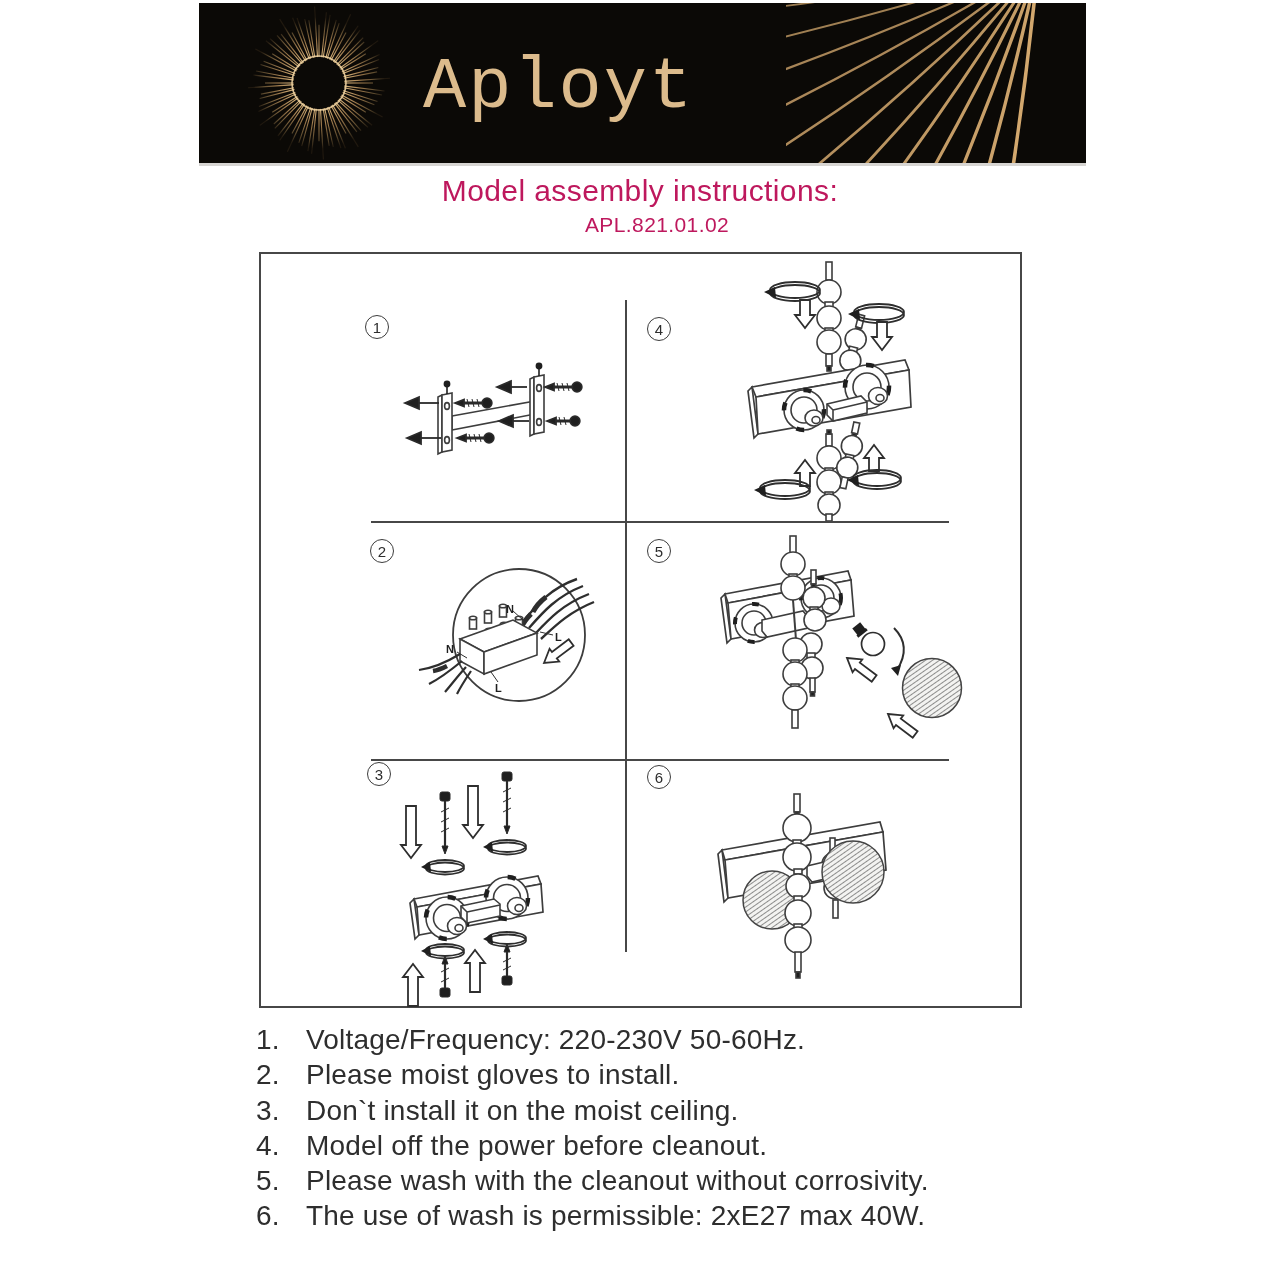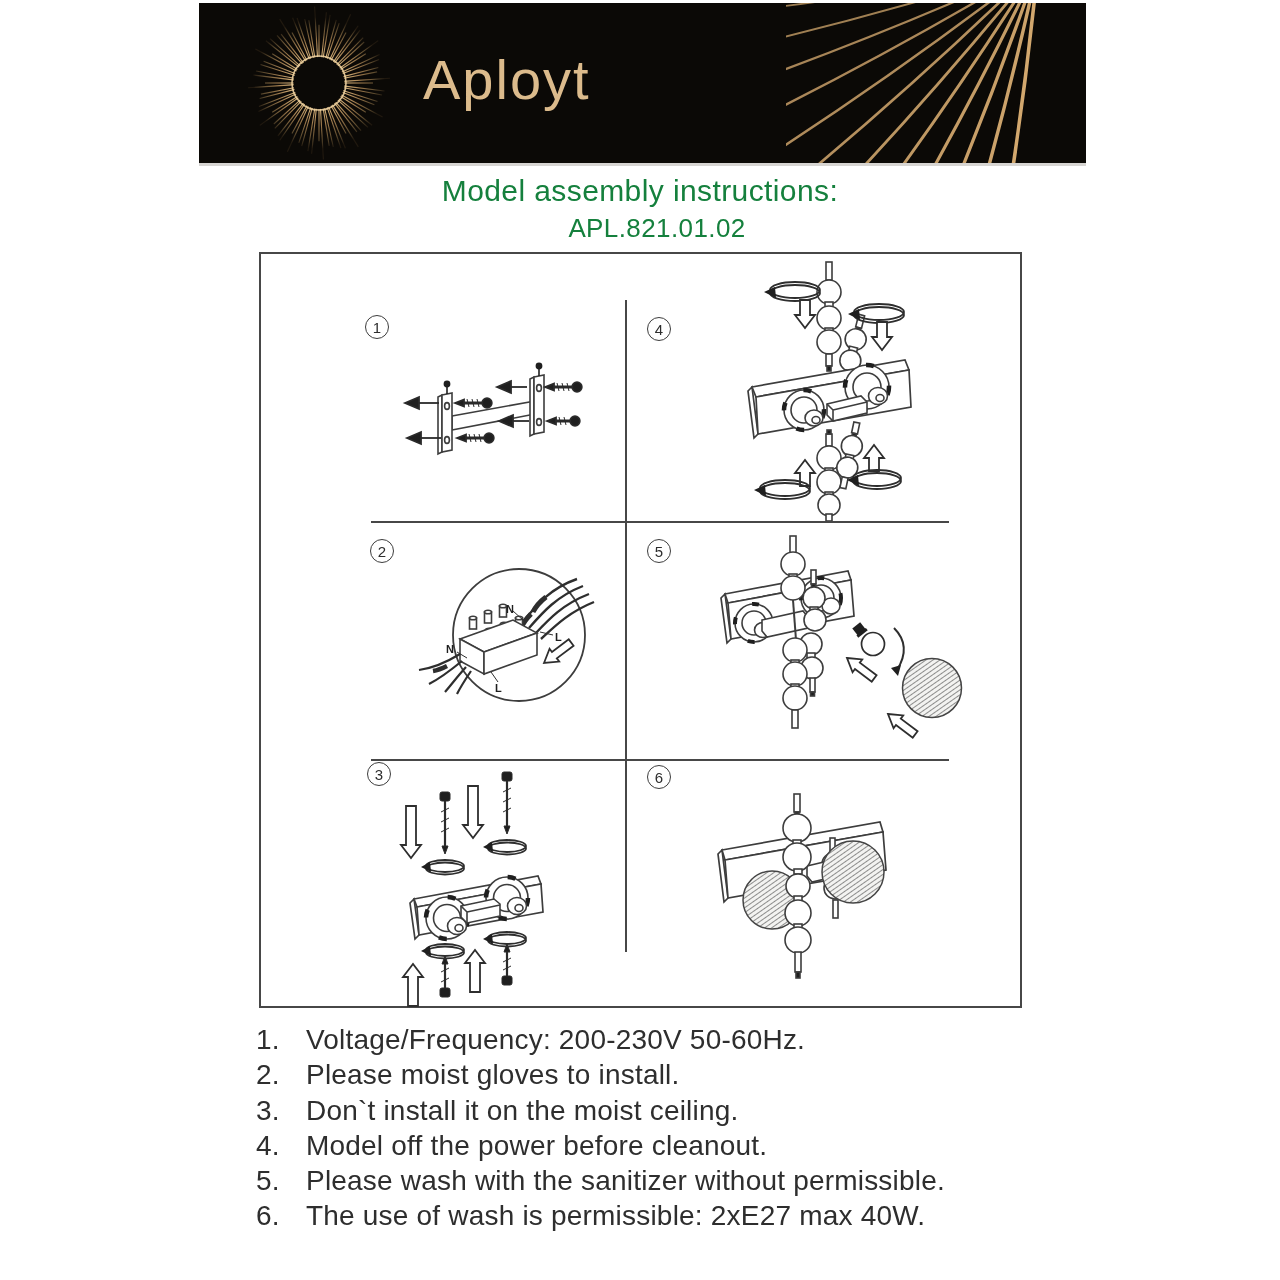--- a/index.html
+++ b/index.html
@@ -3,28 +3,28 @@
 <meta charset="utf-8">
 <style>
   html,body{margin:0;padding:0;background:#ffffff;}
   .page{position:relative;width:1280px;height:1280px;background:#ffffff;
         font-family:"Liberation Sans", sans-serif;overflow:hidden;}
 
   
   .banner{position:absolute;left:199px;top:3px;width:887px;height:160px;
           background:#0b0906;overflow:hidden;border-bottom:3px solid #d7d5d2;}
   .banner .logo{position:absolute;left:38px;top:0px;}
-  .brand{position:absolute;left:224px;top:44px;font-size:56px;color:#dcbb8c;
-         letter-spacing:2px;font-weight:normal;}
+  .brand{position:absolute;left:224px;top:44px;font-size:72px;color:#dcbb8c;
+         letter-spacing:2px;font-weight:normal;font-family:Liberation Mono, monospace;}
   .banner .rays{position:absolute;right:0;top:0;}
 
   
-  .title-wrap{position:absolute;left:0;top:174px;width:100%;text-align:center;color:#15803d;}
+  .title-wrap{position:absolute;left:0;top:174px;width:100%;text-align:center;color:#be185d;}
   .title-line1{font-size:30px;letter-spacing:0.4px;}
-  .title-line2{font-size:26px;letter-spacing:0.4px;margin-top:5px;margin-left:34px;}
+  .title-line2{font-size:21px;letter-spacing:0.4px;margin-top:5px;margin-left:34px;}
 
   
   .grid{position:absolute;left:259px;top:252px;width:763px;height:756px;
         border:2px solid #474747;box-sizing:border-box;}
   .vdiv{position:absolute;left:364px;top:46px;width:2px;height:652px;background:#474747;}
   .hdiv{position:absolute;left:110px;width:578px;height:2px;background:#474747;}
   .hdiv.h1{top:267px;} .hdiv.h2{top:505px;}
   .marker{position:absolute;width:24px;height:24px;border:1.5px solid #3d3d3d;border-radius:50%;
           display:flex;align-items:center;justify-content:center;font-size:15px;color:#2d2d2d;
           box-sizing:border-box;background:#fff;}
@@ -554,36 +554,36 @@
         <circle cx="171" cy="180" r="13"></circle>
         <rect x="168" y="192" width="6" height="20"></rect>
           <rect x="169" y="212" width="4" height="6" fill="#1f1f1f"></rect>
       </g>
     </svg>
   </div>
 
   <div class="instructions">
     <div class="instr-row">
       <div class="instr-num">1.</div>
-      <div class="instr-text">Voltage/Frequency: 200-230V 50-60Hz.</div>
+      <div class="instr-text">Voltage/Frequency: 220-230V 50-60Hz.</div>
     </div>
     <div class="instr-row">
       <div class="instr-num">2.</div>
       <div class="instr-text">Please moist gloves to install.</div>
     </div>
     <div class="instr-row">
       <div class="instr-num">3.</div>
       <div class="instr-text">Don`t install it on the moist ceiling.</div>
     </div>
     <div class="instr-row">
       <div class="instr-num">4.</div>
       <div class="instr-text">Model off the power before cleanout.</div>
     </div>
     <div class="instr-row">
       <div class="instr-num">5.</div>
-      <div class="instr-text">Please wash with the sanitizer without permissible.</div>
+      <div class="instr-text">Please wash with the cleanout without corrosivity.</div>
     </div>
     <div class="instr-row">
       <div class="instr-num">6.</div>
       <div class="instr-text">The use of wash is permissible: 2xE27 max 40W.</div>
     </div>
   </div>
 </div>
 
 </body></html>

